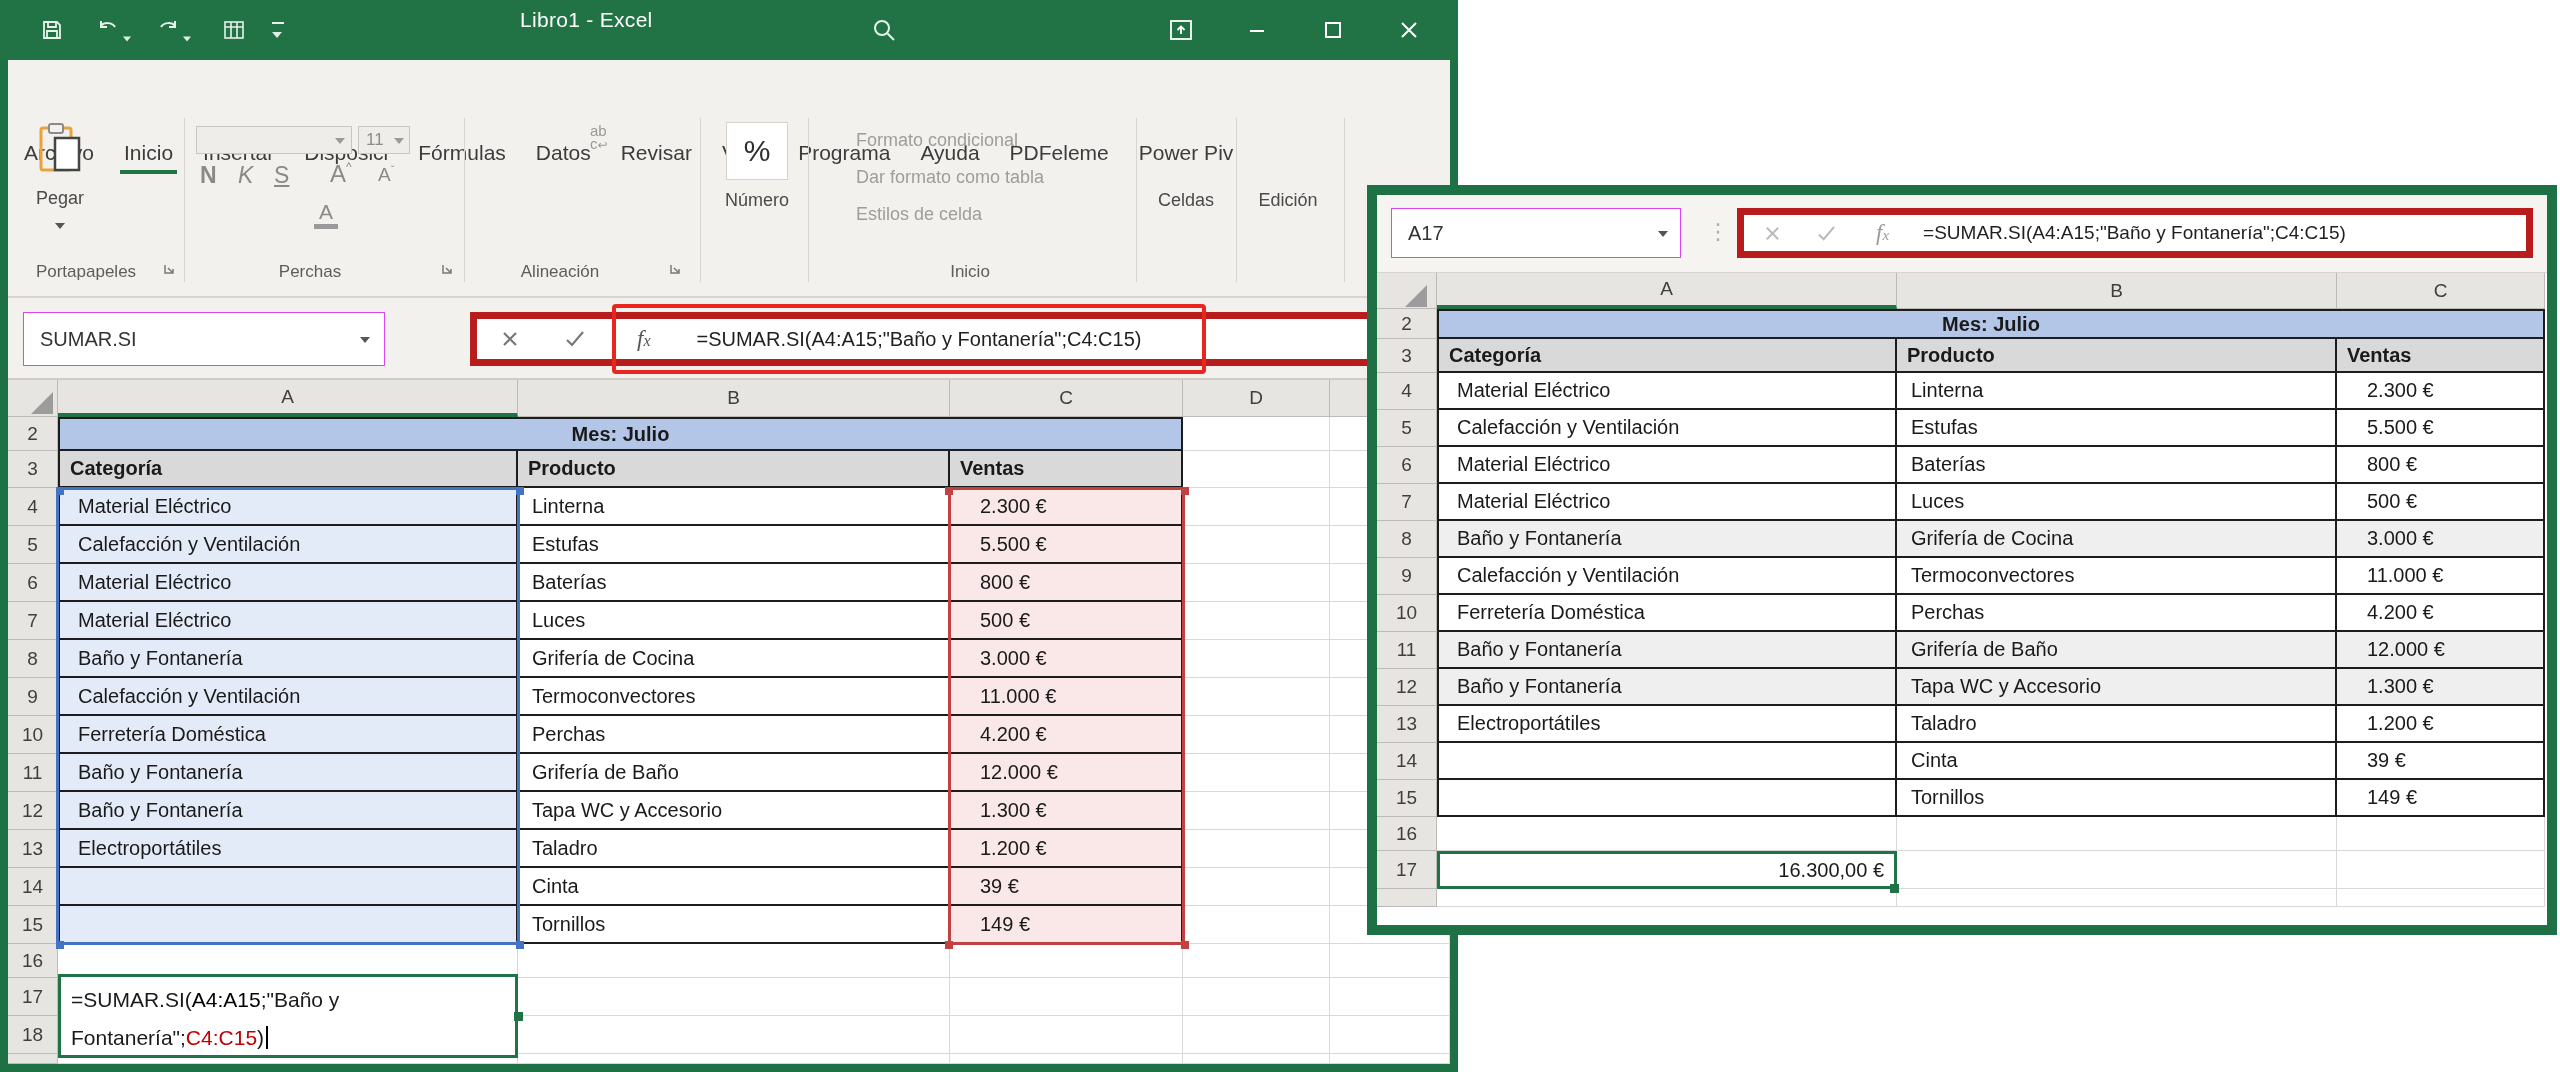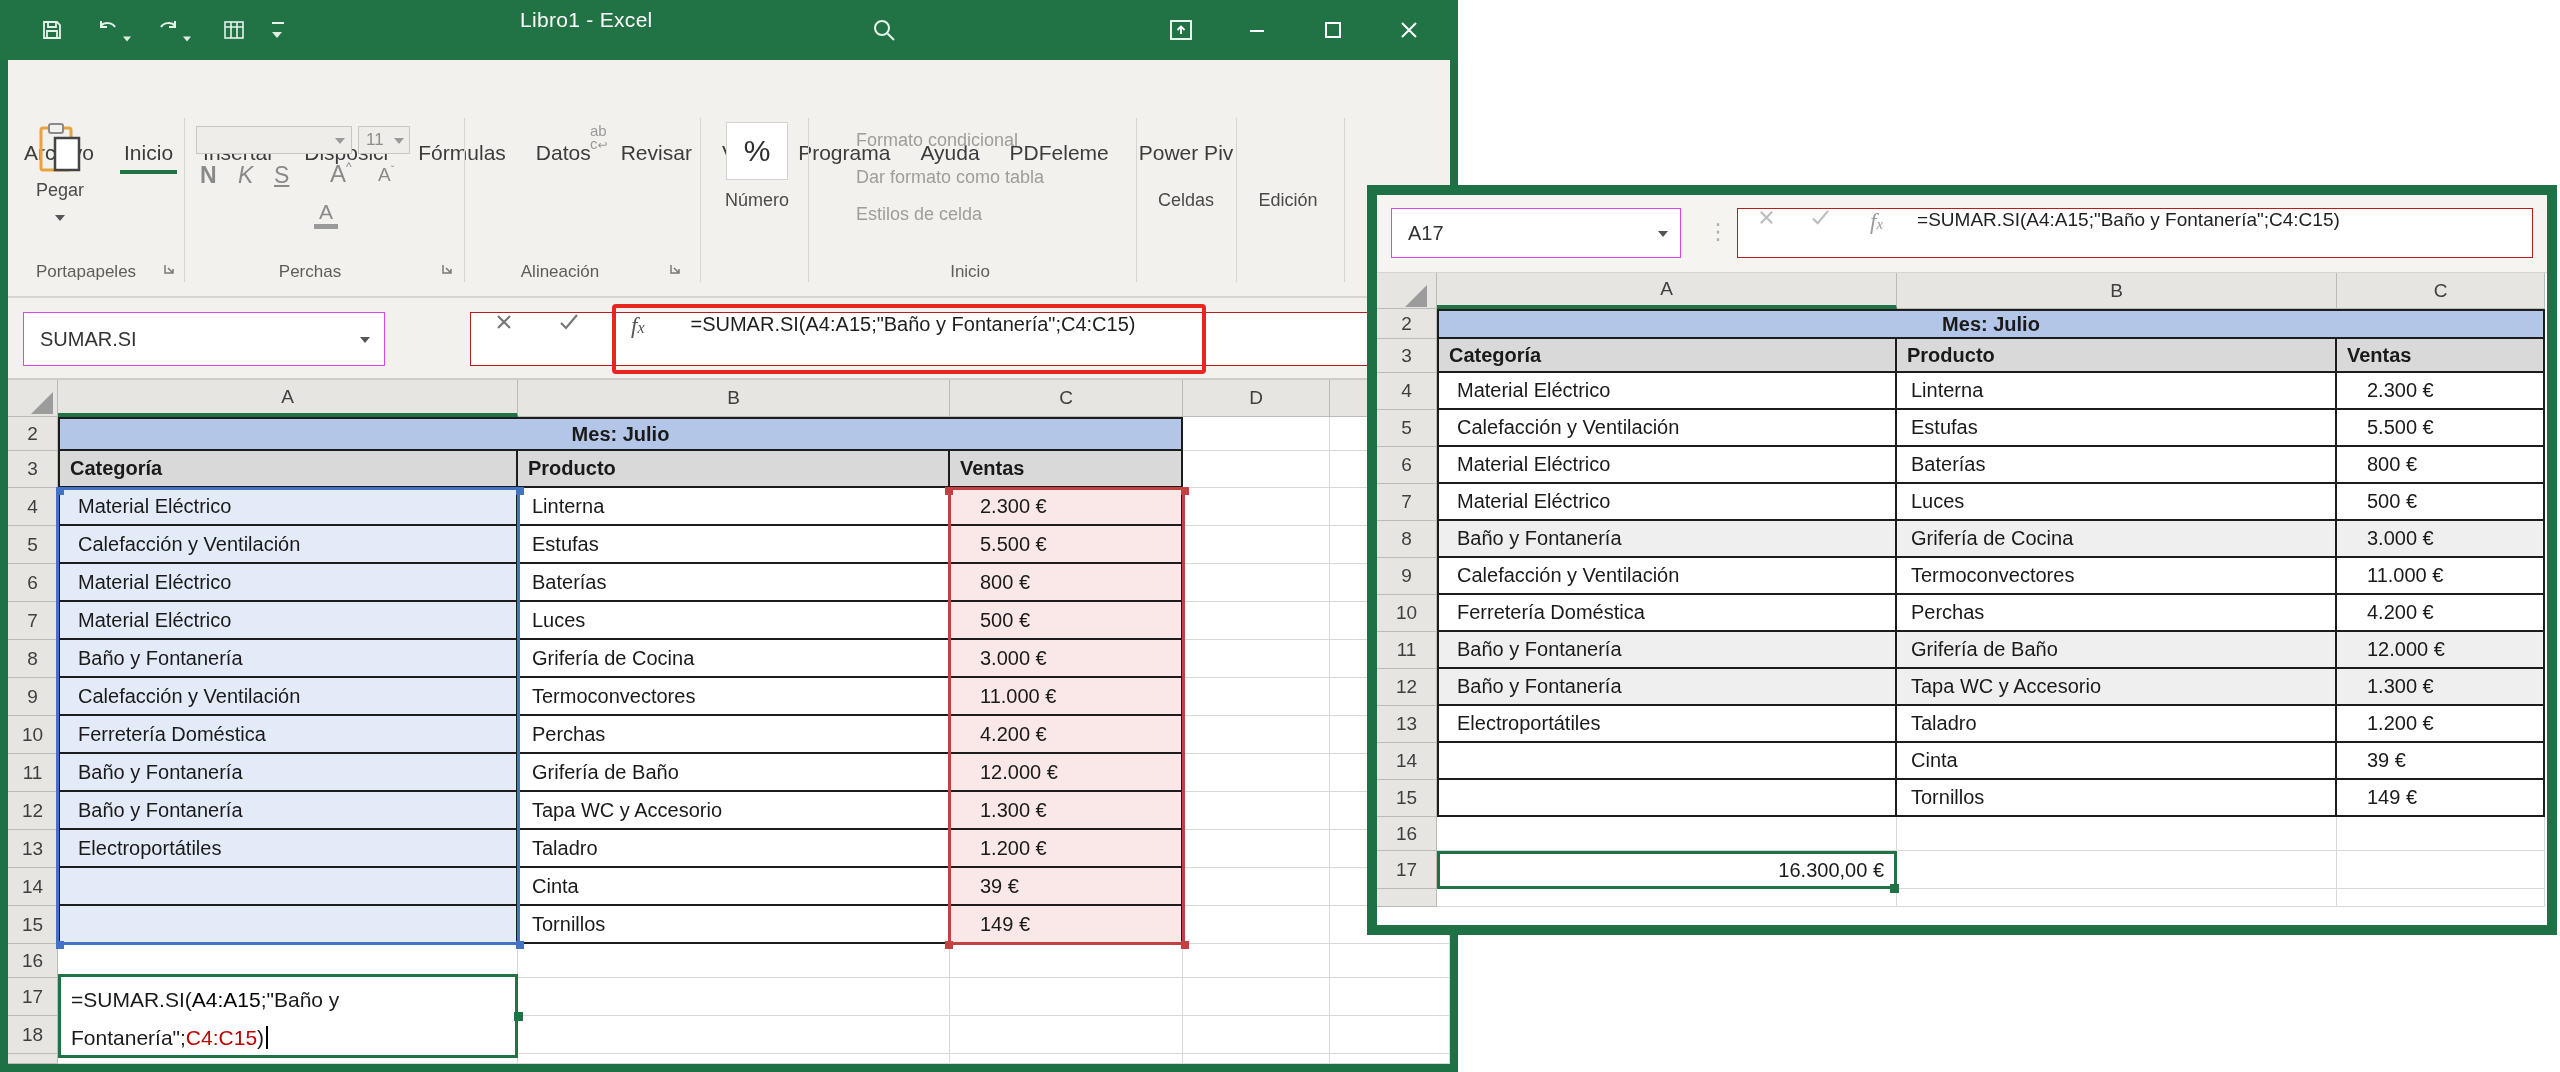--- a/index.html
+++ b/index.html
@@ -23,21 +23,21 @@
   .gsep{top:118px;height:164px;width:1px;background:#D8D5D0;z-index:2}
   .glabel{top:262px;font-size:17px;color:#605C57;text-align:center;z-index:2}
   .launcher{top:262px;width:15px;height:15px;color:#7a7a7a;z-index:2}
   .rlabel{font-size:18px;color:#4a4a4a}
   .rlabel.dis{color:#9f9d9a}
   .fontbox{background:#EFEDEA;border:1px solid #C9C6C1;height:28px}
   .ribbon-bot{left:8px;top:296px;width:1442px;height:2px;background:#D8D5D0;z-index:2}
   
   .fbar{left:8px;top:298px;width:1442px;height:82px;background:#F3F1EE;border-bottom:2px solid #CFCCC7;z-index:1}
   .namebox{background:#fff;border:1px solid #d946ef;display:flex;align-items:center;font-size:20px;color:#333;z-index:2}
-  .ffield{background:#fff;border:1px solid #b91c1c;display:flex;align-items:flex-start;z-index:2}
+  .ffield{background:#fff;border:7px solid #b91c1c;display:flex;align-items:center;z-index:2}
   .fx{font-family:"Liberation Serif",serif;font-style:italic;font-size:23px;color:#555}
   .redbox{border:4px solid #E8261F;border-radius:4px;z-index:30;background:transparent}
   
   .colhdr,.rowhdr{background:#E7E5E2;color:#3F3F3F;display:flex;align-items:center;justify-content:center;
     border-right:1px solid #BDBBB8;border-bottom:1px solid #BDBBB8;font-size:19px;z-index:2}
   .cell{display:flex;align-items:center;font-size:20px;color:#1a1a1a;background:#fff;z-index:2;white-space:nowrap;overflow:hidden}
   .gridcell{border-right:1px solid #D8D8D8;border-bottom:1px solid #D8D8D8}
   .tbl{border-right:2px solid #1c1c1c;border-bottom:2px solid #1c1c1c}
   .tbl.first{border-left:2px solid #1c1c1c}
   .tbl.toprow{border-top:2px solid #1c1c1c}
@@ -132,21 +132,21 @@
 </div>
 
 <div class="abs" style="left:22px;top:122px;width:76px;text-align:center;z-index:2">
   <div style="display:inline-block">
     <svg width="46" height="54" viewBox="0 0 46 54" fill="none">
         <rect x="4" y="6" width="30" height="42" rx="2" stroke="#E8A33D" stroke-width="3"></rect>
         <rect x="12" y="2" width="14" height="9" rx="2" fill="#f3f1ee" stroke="#8a8a8a" stroke-width="2"></rect>
         <rect x="18" y="16" width="24" height="32" fill="#fff" stroke="#444" stroke-width="2.5"></rect>
       </svg>
   </div>
-  <div class="rlabel" style="margin-top:0">Pegar</div>
+  <div class="rlabel" style="margin-top:8px">Pegar</div>
   <div style="margin-top:6px"><span class="chev d"></span></div>
 </div>
 <div class="abs" style="left:112px;top:128px">
   <svg width="26" height="26" viewBox="0 0 26 26" fill="none" stroke="#3A7CC4" stroke-width="2">
       <path d="M7 3l10 14M19 3 9 17"></path>
       <circle cx="7" cy="20" r="3.4"></circle>
       <circle cx="19" cy="20" r="3.4"></circle>
     </svg>
 </div>
 <div class="abs" style="left:110px;top:162px">

